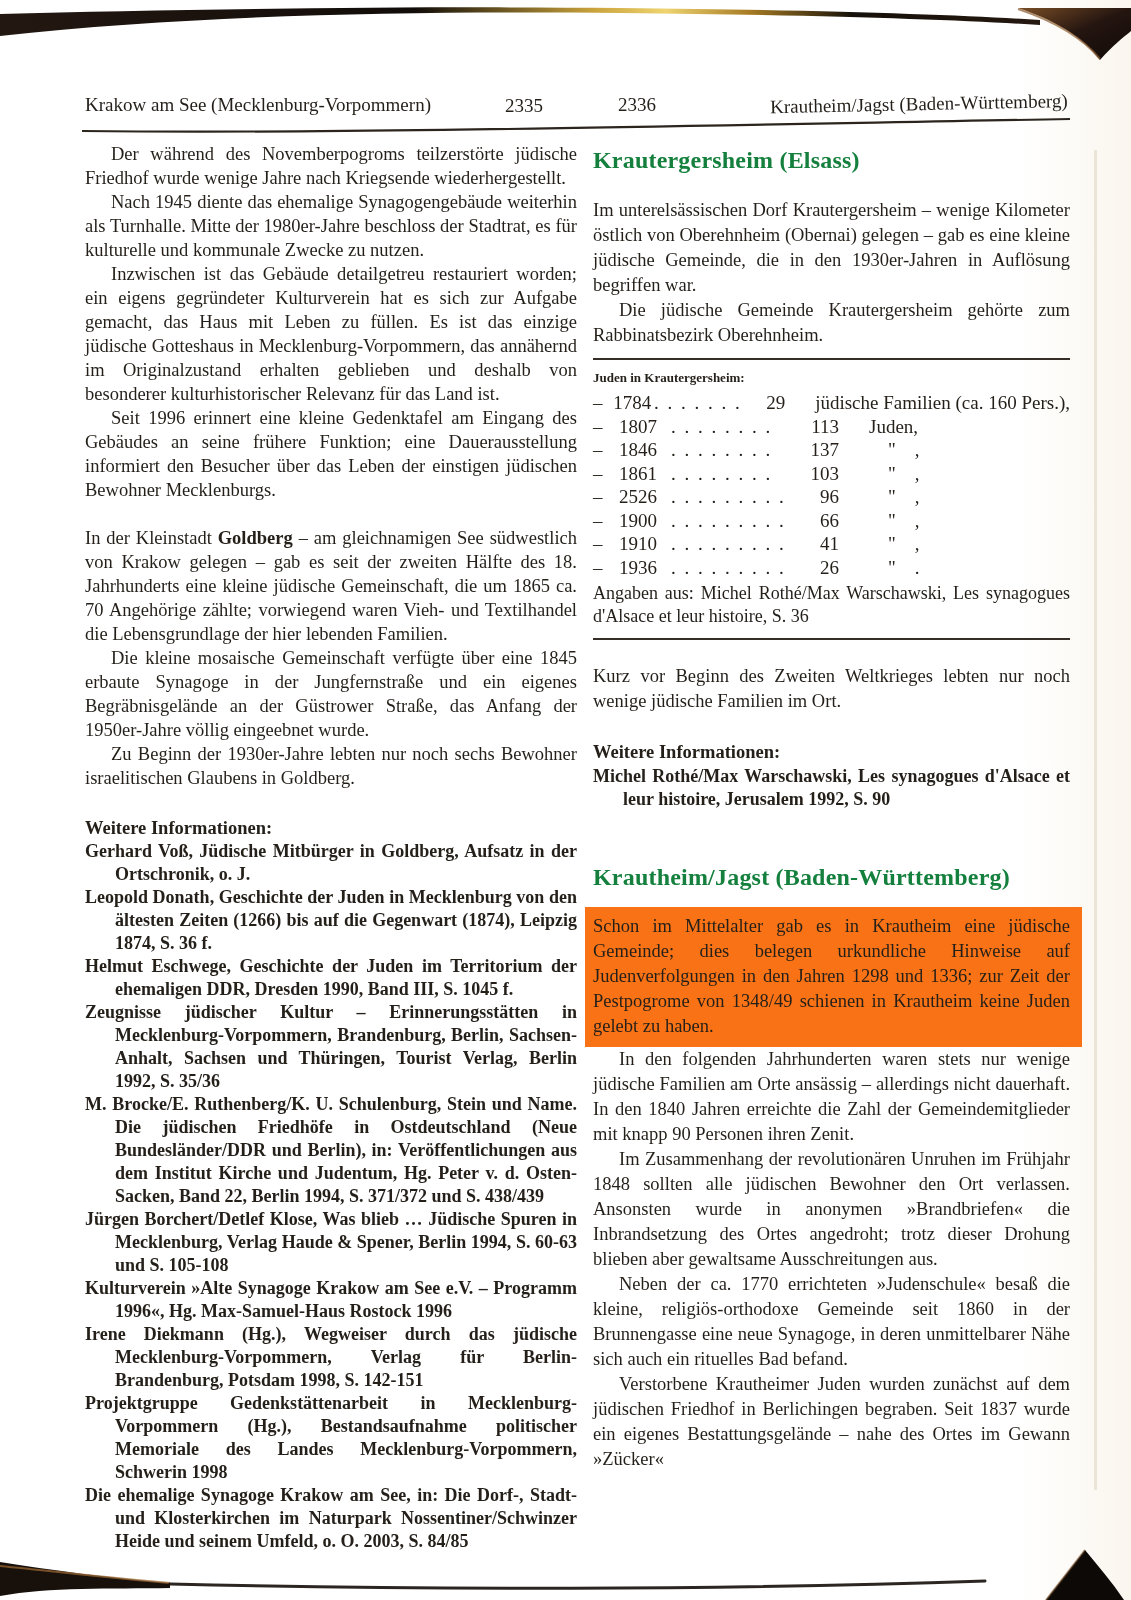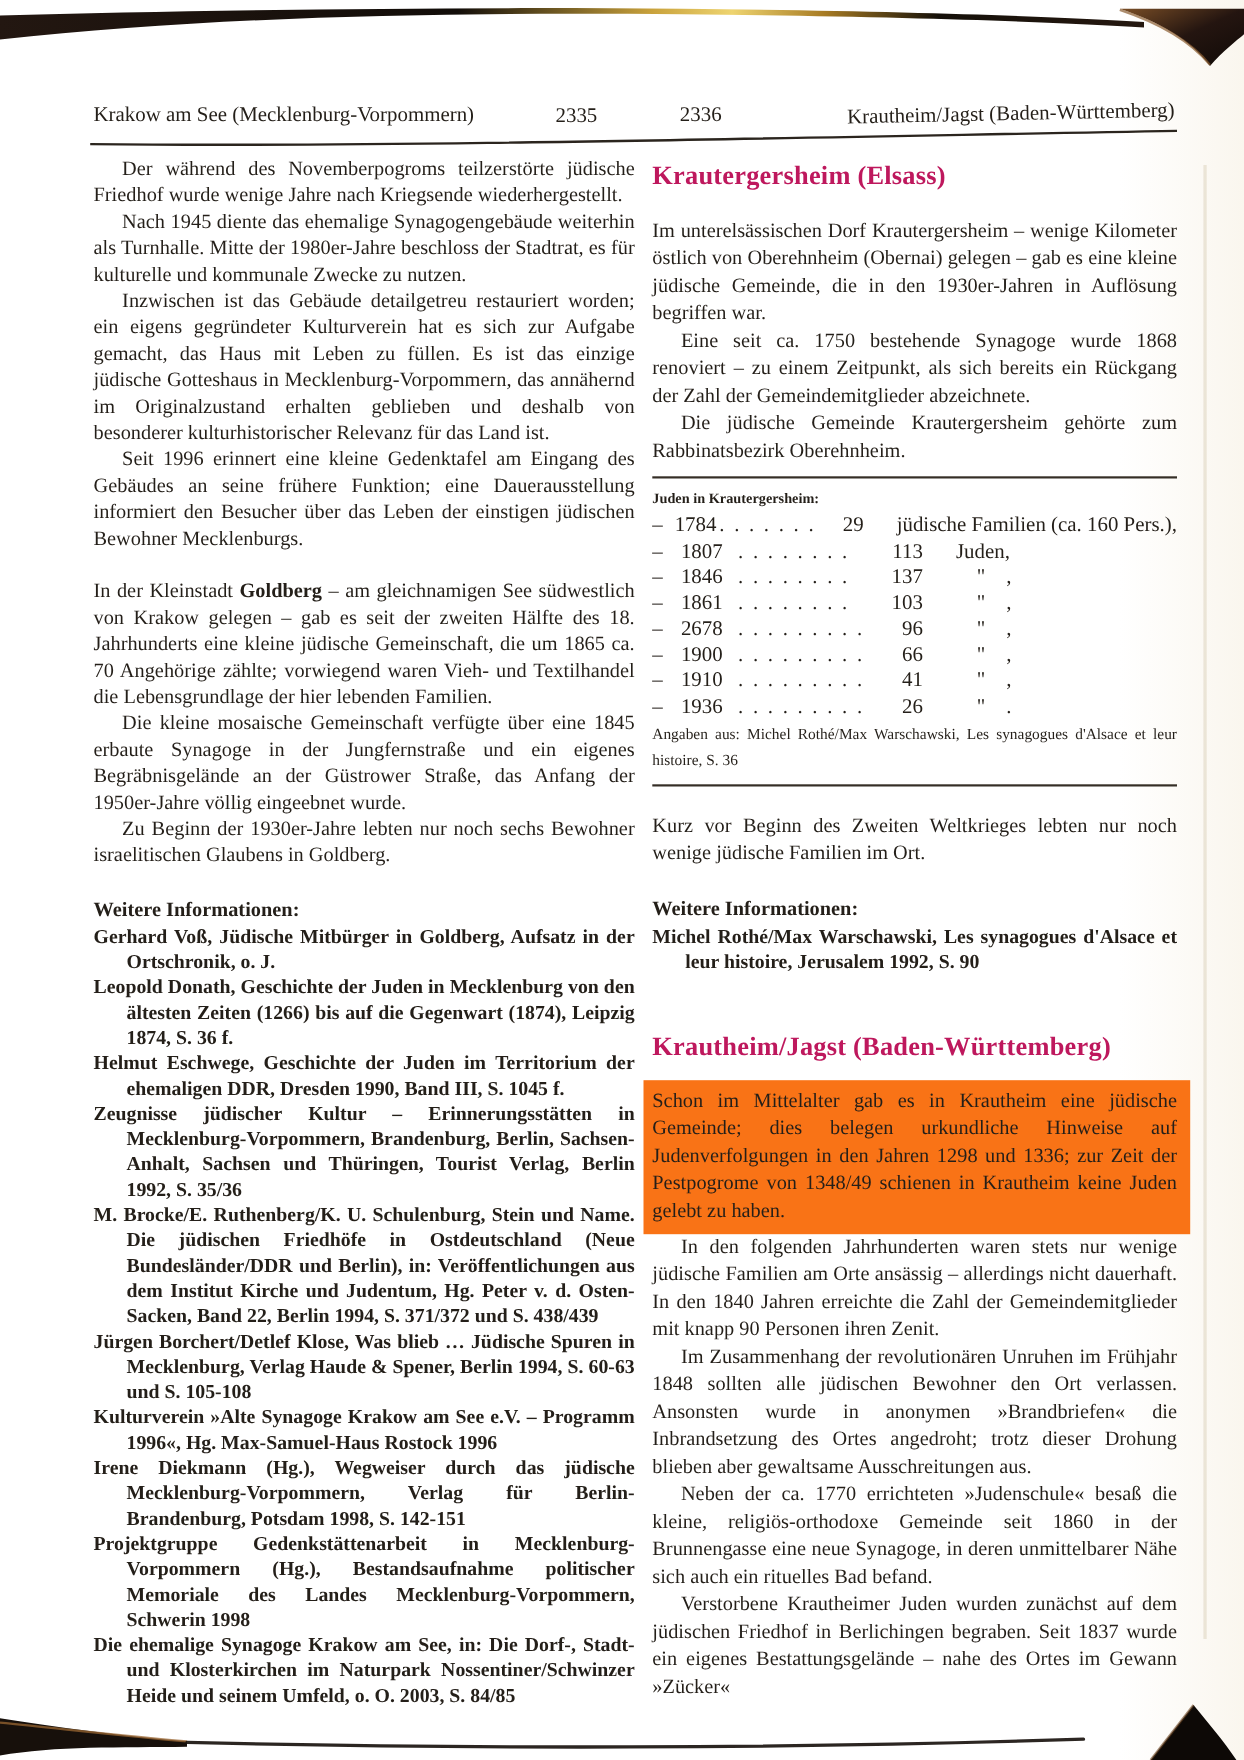--- a/index.html
+++ b/index.html
@@ -8,41 +8,41 @@
     background:linear-gradient(90deg,#ffffff 0%,#ffffff 90%,#faf6ee 100%);
     font-family:"Liberation Serif","DejaVu Serif",serif;
     color:#241f19;
   }
   .col{position:absolute;text-align:justify;}
   #left-col{left:85px;top:142px;width:492px;font-size:18.5px;line-height:24px;}
   #right-col{left:593px;top:140px;width:477px;font-size:18.5px;line-height:25px;}
   p{margin:0;}
   .ind{text-indent:26px;}
   .gap{height:24px;}
-  h2{font-size:24px;line-height:28px;margin:0;font-weight:bold;color:#be185d;letter-spacing:.2px;}
+  h2{font-size:24px;line-height:28px;margin:0;font-weight:bold;color:#15803d;letter-spacing:.2px;}
   .weitere{font-weight:bold;margin-top:2px;}
   .bib{font-size:18px;line-height:23px;font-weight:bold;}
   .bib .entry{padding-left:30px;text-indent:-30px;text-align:justify;}
   
   #running-head{position:absolute;left:85px;top:92px;width:983px;height:26px;font-size:19px;}
   #rh-left{position:absolute;left:0;top:2px;}
   #rh-num-l{position:absolute;left:420px;top:3px;}
   #rh-num-r{position:absolute;left:533px;top:2px;}
   #rh-right{position:absolute;right:0;top:-2px;transform:rotate(-1.2deg);transform-origin:right center;}
   
   .tblock{border-top:2px solid #352e26;border-bottom:2px solid #352e26;
           margin-top:10px;padding:5px 0 10px 0;}
   .tblock .title{font-weight:bold;font-size:13px;line-height:26px;}
   .trow{display:flex;font-size:19px;line-height:23.5px;align-items:baseline;}
   .t-dash{width:26px;}
   .t-year{width:52px;}
   .t-dots{width:122px;overflow:hidden;white-space:nowrap;letter-spacing:2px;}
   .t-val{width:46px;text-align:right;}
   .t-lbl{margin-left:30px;white-space:pre;}
-  .tsource{font-size:14px;line-height:23px;margin-top:3px;text-align:justify;}
+  .tsource{font-size:18px;line-height:23px;margin-top:3px;text-align:justify;}
   .highlight{margin:0 -12px 0 -8px;padding:7px 12px 8px 8px;}
   svg{display:block;}
   #artifacts{position:absolute;left:0;top:0;pointer-events:none;}
   #header-rule{position:absolute;left:80px;top:116px;pointer-events:none;}
 </style>
 </head>
 <body>
 
 <div id="running-head">
   <span id="rh-left">Krakow am See (Mecklenburg-Vorpommern)</span>
@@ -78,21 +78,20 @@
     <div class="entry">Kulturverein »Alte Synagoge Krakow am See e.V. – Programm 1996«, Hg. Max-Samuel-Haus Rostock 1996</div>
     <div class="entry">Irene Diekmann (Hg.), Wegweiser durch das jüdische Mecklenburg-Vorpommern, Verlag für Berlin-Brandenburg, Potsdam 1998, S. 142-151</div>
     <div class="entry">Projektgruppe Gedenkstättenarbeit in Mecklenburg-Vorpommern (Hg.), Bestandsaufnahme politischer Memoriale des Landes Mecklenburg-Vorpommern, Schwerin 1998</div>
     <div class="entry">Die ehemalige Synagoge Krakow am See, in: Die Dorf-, Stadt- und Klosterkirchen im Naturpark Nossentiner/Schwinzer Heide und seinem Umfeld, o. O. 2003, S. 84/85</div>
   </div>
 </div>
 
 <div id="right-col" class="col">
   <h2 style="margin:6px 0 24px 0;">Krautergersheim (Elsass)</h2>
   <p>Im unterelsässischen Dorf Krautergersheim – wenige Kilometer östlich von Oberehnheim (Obernai) gelegen – gab es eine kleine jüdische Gemeinde, die in den 1930er-Jahren in Auflösung begriffen war.</p>
-  <p class="ind">Eine seit ca. 1750 bestehende Synagoge wurde 1868 renoviert – zu einem Zeitpunkt, als sich bereits ein Rückgang der Zahl der Gemeindemitglieder abzeichnete.</p>
   <p class="ind">Die jüdische Gemeinde Krautergersheim gehörte zum Rabbinatsbezirk Oberehnheim.</p>
 
   <div class="tblock">
     <div class="title">Juden in Krautergersheim:</div>
     <div class="trow">
       <span class="t-dash">–</span>
       <span class="t-year">1784</span>
       <span class="t-dots">. . . . . . . . .</span>
       <span class="t-val">29</span>
       <span class="t-lbl">jüdische Familien (ca. 160 Pers.),</span>
@@ -113,21 +112,21 @@
     </div>
     <div class="trow">
       <span class="t-dash">–</span>
       <span class="t-year">1861</span>
       <span class="t-dots">. . . . . . . .</span>
       <span class="t-val">103</span>
       <span class="t-lbl">    "    ,</span>
     </div>
     <div class="trow">
       <span class="t-dash">–</span>
-      <span class="t-year">2678</span>
+      <span class="t-year">2526</span>
       <span class="t-dots">. . . . . . . . .</span>
       <span class="t-val">96</span>
       <span class="t-lbl">    "    ,</span>
     </div>
     <div class="trow">
       <span class="t-dash">–</span>
       <span class="t-year">1900</span>
       <span class="t-dots">. . . . . . . . .</span>
       <span class="t-val">66</span>
       <span class="t-lbl">    "    ,</span>

